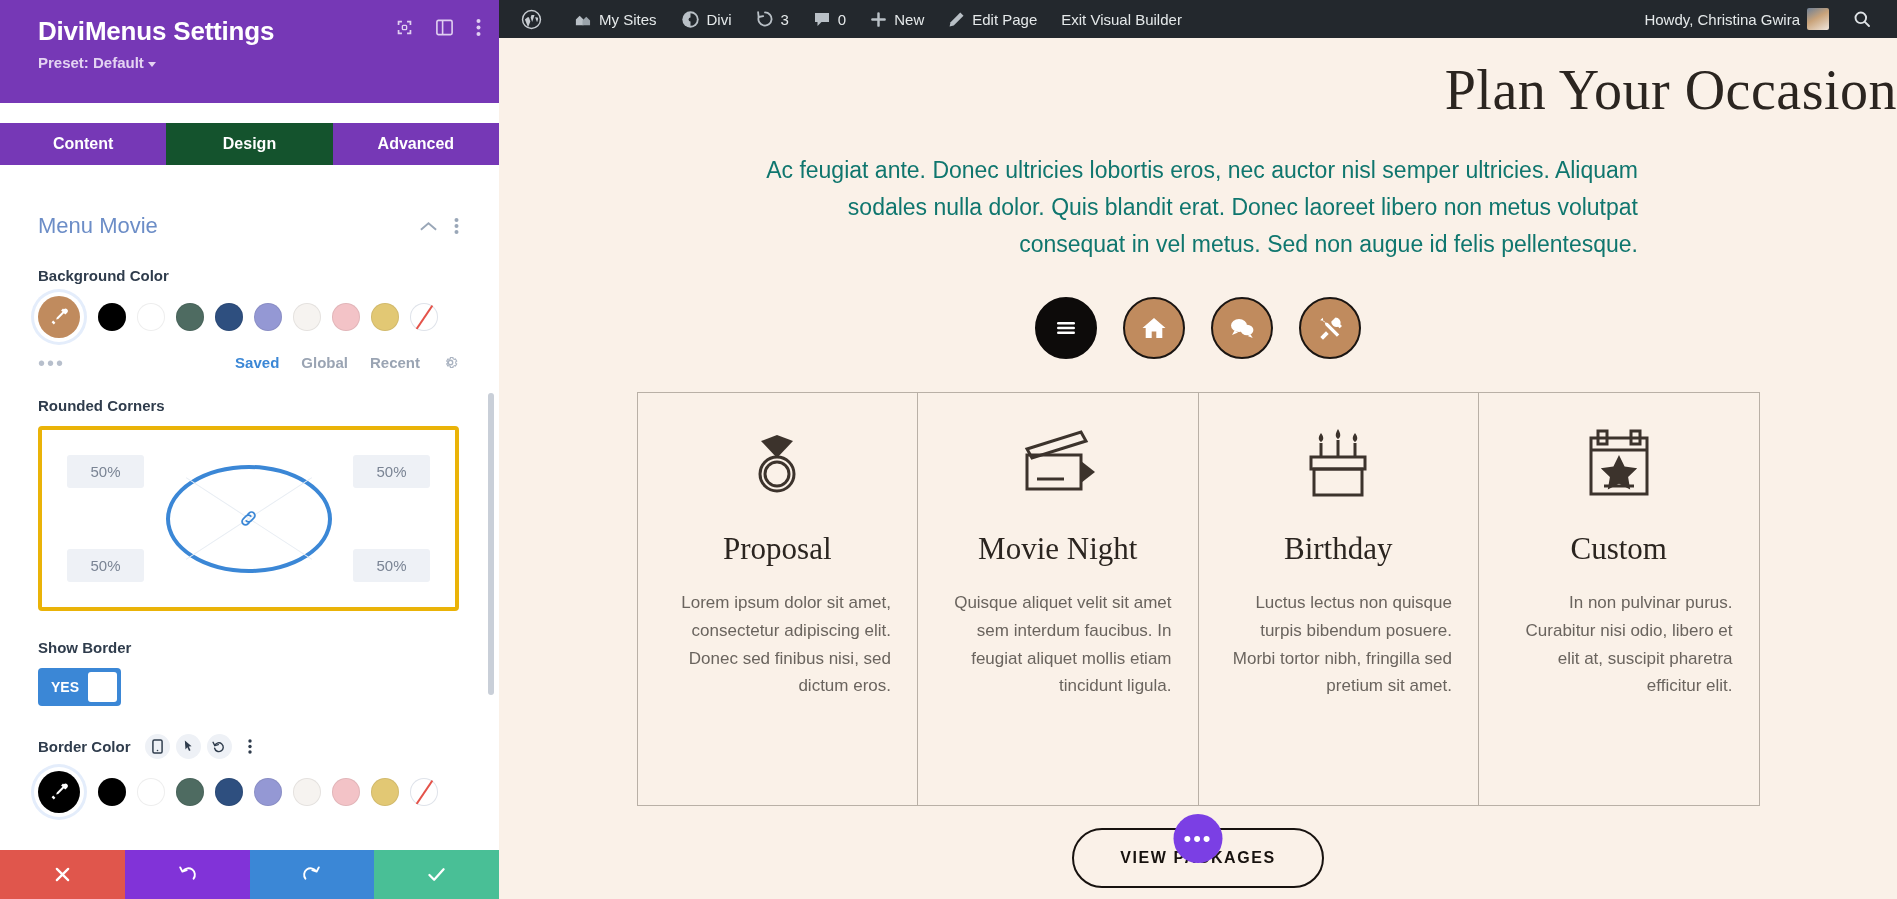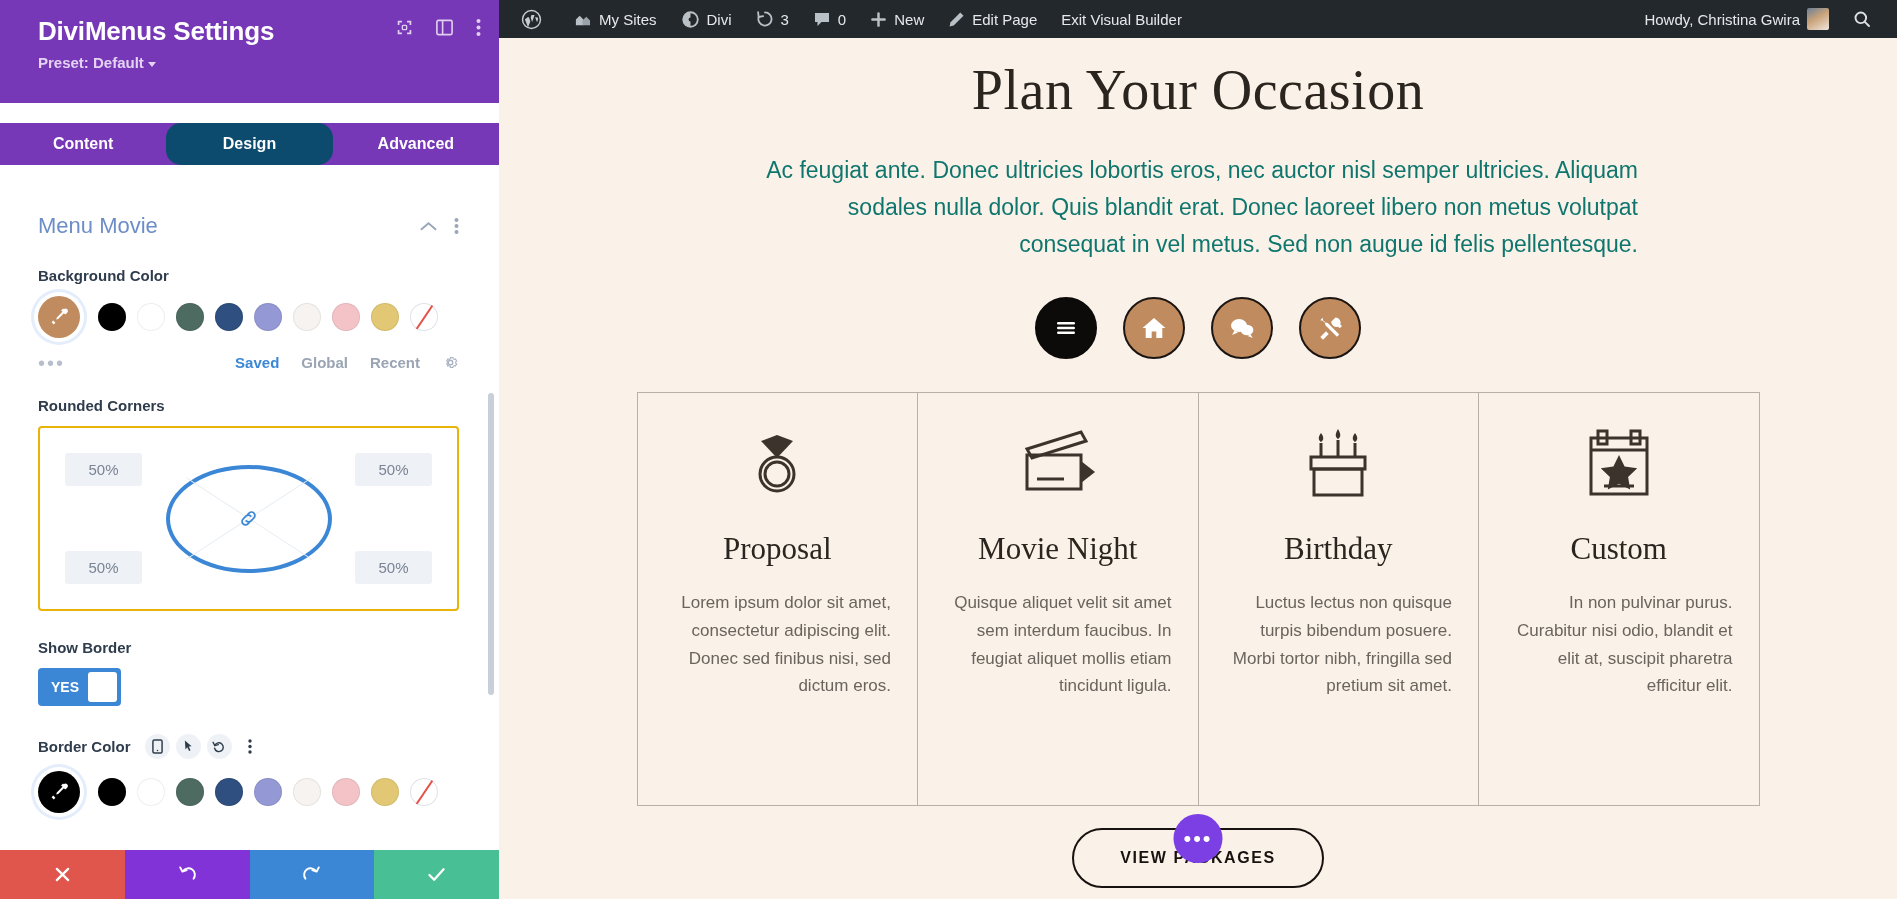--- a/index.html
+++ b/index.html
@@ -63,21 +63,21 @@
     height: 42px;
   }
   .panel-tab {
     flex: 1;
     display: flex; align-items: center; justify-content: center;
     color: #ffffff;
     font-size: 16px;
     font-weight: bold;
     cursor: pointer;
   }
-  .panel-tab.active { background: #0c4a6e; border-radius: 15px; }
+  .panel-tab.active { background: #14532d; }
 
   .panel-body {
     flex: 1;
     overflow: hidden;
     position: relative;
     padding: 0 0 0 0;
     background: #fff;
   }
   .panel-scroll { padding: 0 40px 0 38px; position: relative; }
 
@@ -140,21 +140,21 @@
 
   .sw-meta { display: flex; align-items: center; margin-top: 16px; }
   .dots-btn { color: #b7bfcc; font-size: 20px; letter-spacing: 2px; line-height: 10px; cursor: pointer; }
   .sw-tabs { margin-left: auto; display: flex; align-items: center; gap: 22px; }
   .sw-tab { font-size: 15px; color: #9aa4b3; font-weight: bold; cursor: pointer; }
   .sw-tab.active { color: #3b87d6; }
   .gear { color: #aab3c1; display: flex; margin-left: 22px; cursor: pointer; }
 
   
   .corners-box {
-    border: 2px solid #eab308;
+    border: 4px solid #eab308;
     border-radius: 4px;
     height: 185px;
     margin-top: 10px;
     position: relative;
     background: #fff;
   }
   .corner-val {
     position: absolute;
     background: #eef1f6;
     color: #7a8494;
@@ -256,21 +256,21 @@
   }
 
   .canvas {
     position: relative;
     height: calc(899px - 38px);
     background: #faf1e8;
     padding-top: 12px;
     overflow: hidden;
   }
   .hero-title {
-    text-align: center;
+    text-align: right;
     font-family: "Liberation Serif", serif;
     font-size: 56px;
     font-weight: normal;
     color: #2b2520;
     letter-spacing: 0.5px;
     margin-top: 10px;
     line-height: 1.1;
   }
   .hero-sub {
     max-width: 880px;
@@ -711,21 +711,21 @@
             <svg width="70" height="72" viewBox="0 0 70 72">
                 <rect x="7" y="10" width="56" height="56" fill="none" stroke="#3c332c" stroke-width="3"></rect>
                 <rect x="14" y="3" width="9" height="13" fill="none" stroke="#3c332c" stroke-width="3"></rect>
                 <rect x="47" y="3" width="9" height="13" fill="none" stroke="#3c332c" stroke-width="3"></rect>
                 <line x1="7" y1="22" x2="63" y2="22" stroke="#3c332c" stroke-width="3"></line>
                 <path d="M35 27l5.6 11.4 12.6 1.8-9.1 8.9 2.1 12.5L35 55.7 23.8 61.6l2.1-12.5-9.1-8.9 12.6-1.8z" fill="#3c332c"></path>
                 <line x1="20" y1="58" x2="50" y2="58" stroke="#3c332c" stroke-width="3"></line>
               </svg>
           </div>
           <div class="card-title">Custom</div>
-          <div class="card-text">In non pulvinar purus. Curabitur nisi odio, blandit et elit at, suscipit pharetra efficitur elit.</div>
+          <div class="card-text">In non pulvinar purus. Curabitur nisi odio, libero et elit at, suscipit pharetra efficitur elit.</div>
         </div>
       </div>
 
       <div class="view-pkg-wrap">
         <div class="purple-dots">•••</div>
         <div class="view-pkg">VIEW PACKAGES</div>
       </div>
     </div>
 
   </div>

